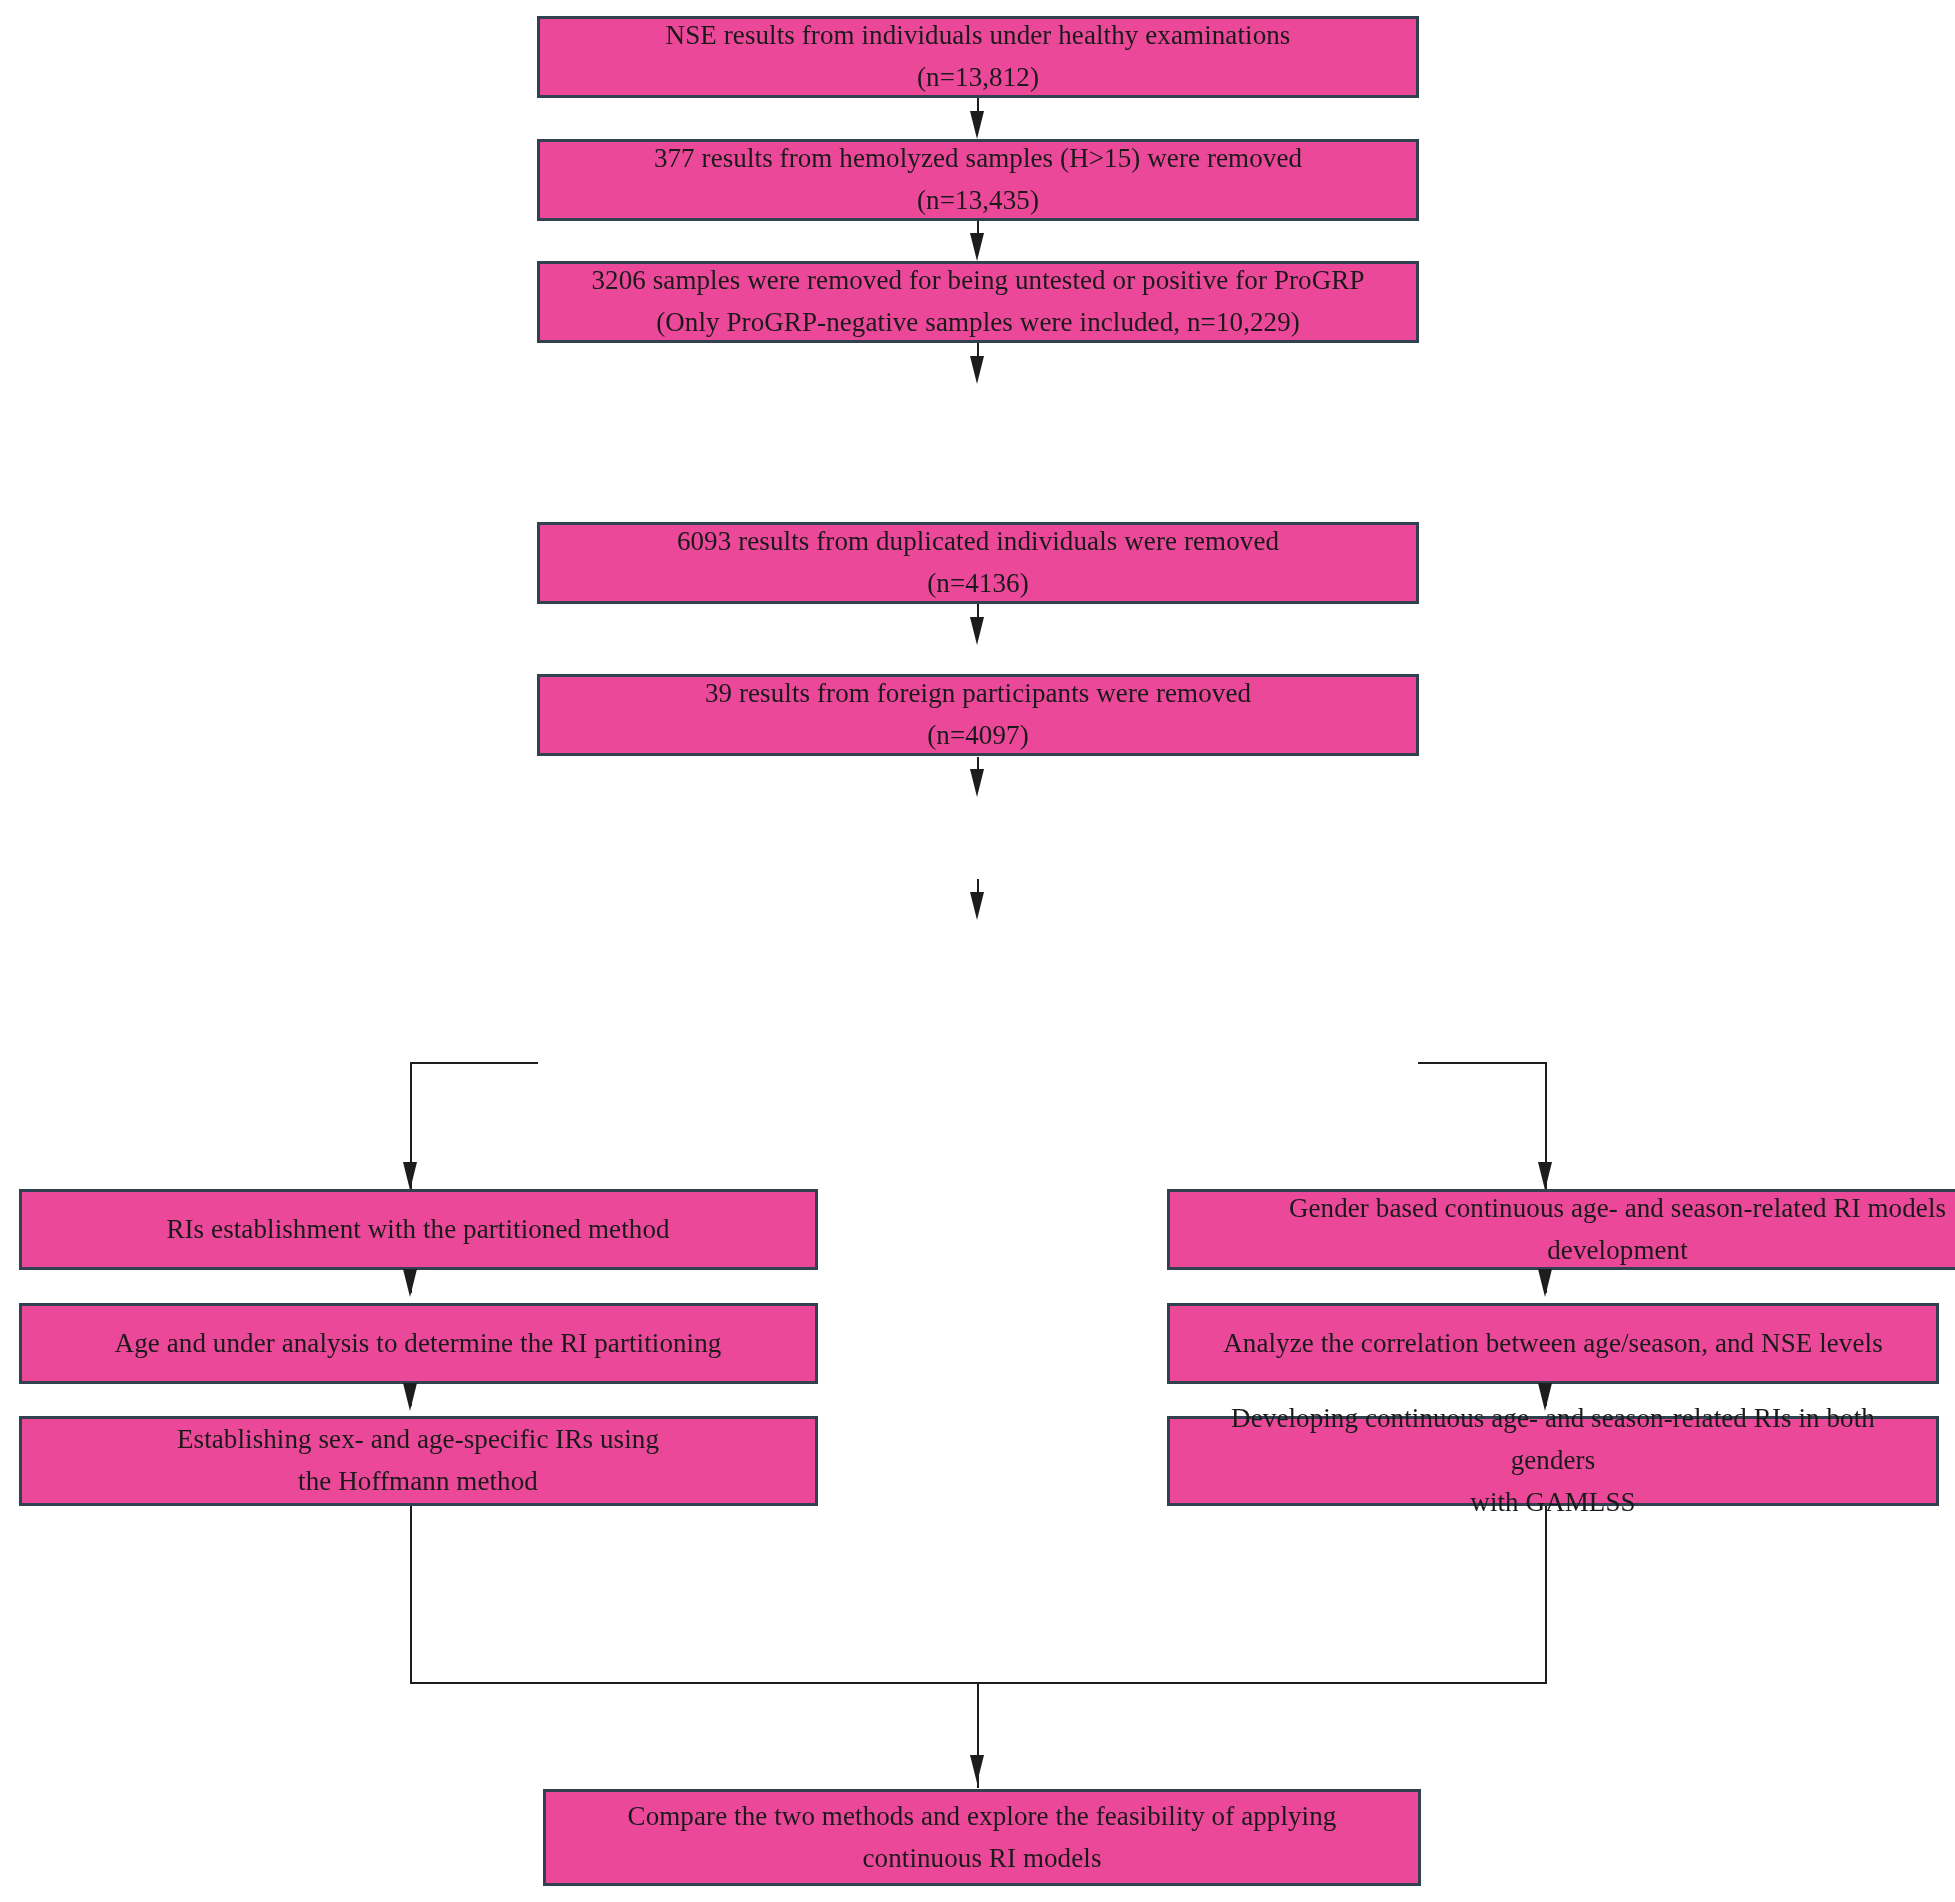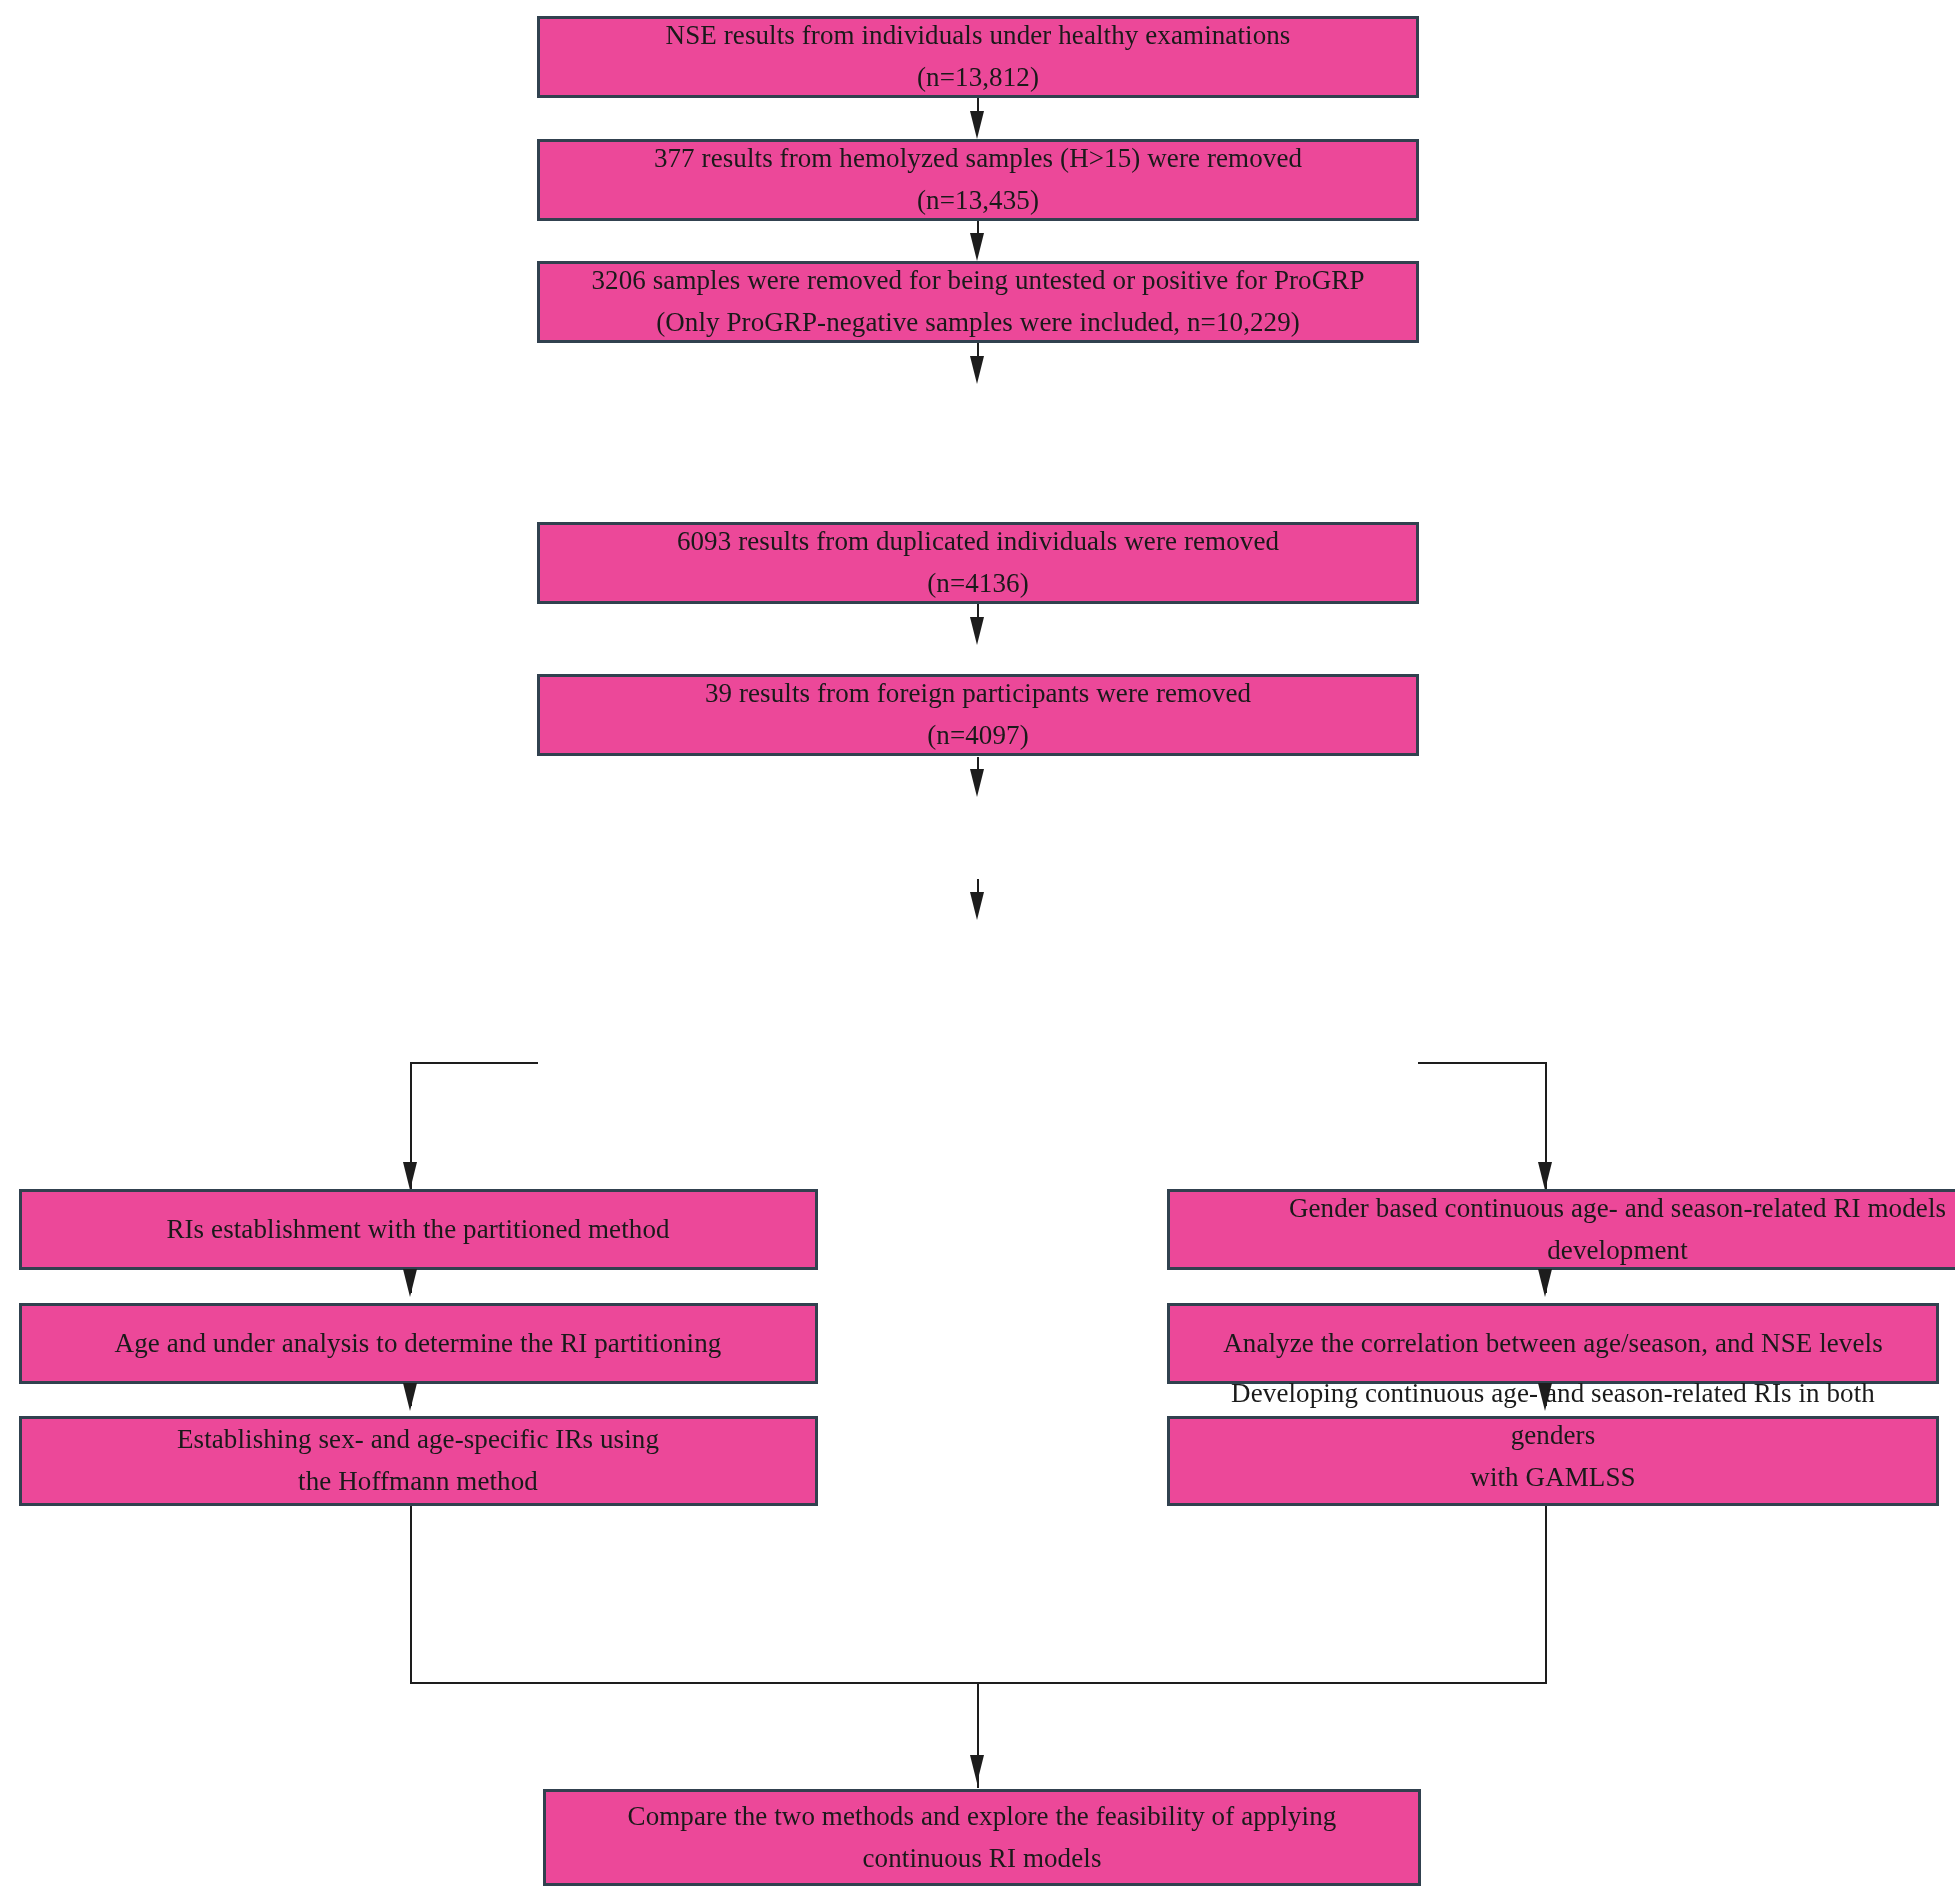--- a/index.html
+++ b/index.html
@@ -142,21 +142,21 @@
   <div class="vline" style="left:1545px; top:1270px; height:23px;"></div>
   <div class="arrowhead" style="left:1538px; top:1269px;"></div>
 
   <div class="node" style="left:1167px; top:1303px; width:772px; height:81px;">
     <span class="label">Analyze the correlation between age/season, and NSE levels</span>
   </div>
 
   <div class="vline" style="left:1545px; top:1383px; height:23px;"></div>
   <div class="arrowhead" style="left:1538px; top:1383px;"></div>
 
-  <div class="node" style="left:1167px; top:1416px; width:772px; height:90px;align-items:flex-end;">
+  <div class="node" style="left:1167px; top:1416px; width:772px; height:90px;">
     <span class="label">Developing continuous age- and season-related RIs in both genders
 with GAMLSS</span>
   </div>
 
   <div class="vline" style="left:410px; top:1506px; height:178px;"></div>
   <div class="vline" style="left:1545px; top:1506px; height:178px;"></div>
   <div class="hline" style="left:410px; top:1682px; width:1136px;"></div>
 
   <div class="vline" style="left:977px; top:1682px; height:106px;"></div>
   <div class="arrowhead" style="left:970px; top:1755px;"></div>

